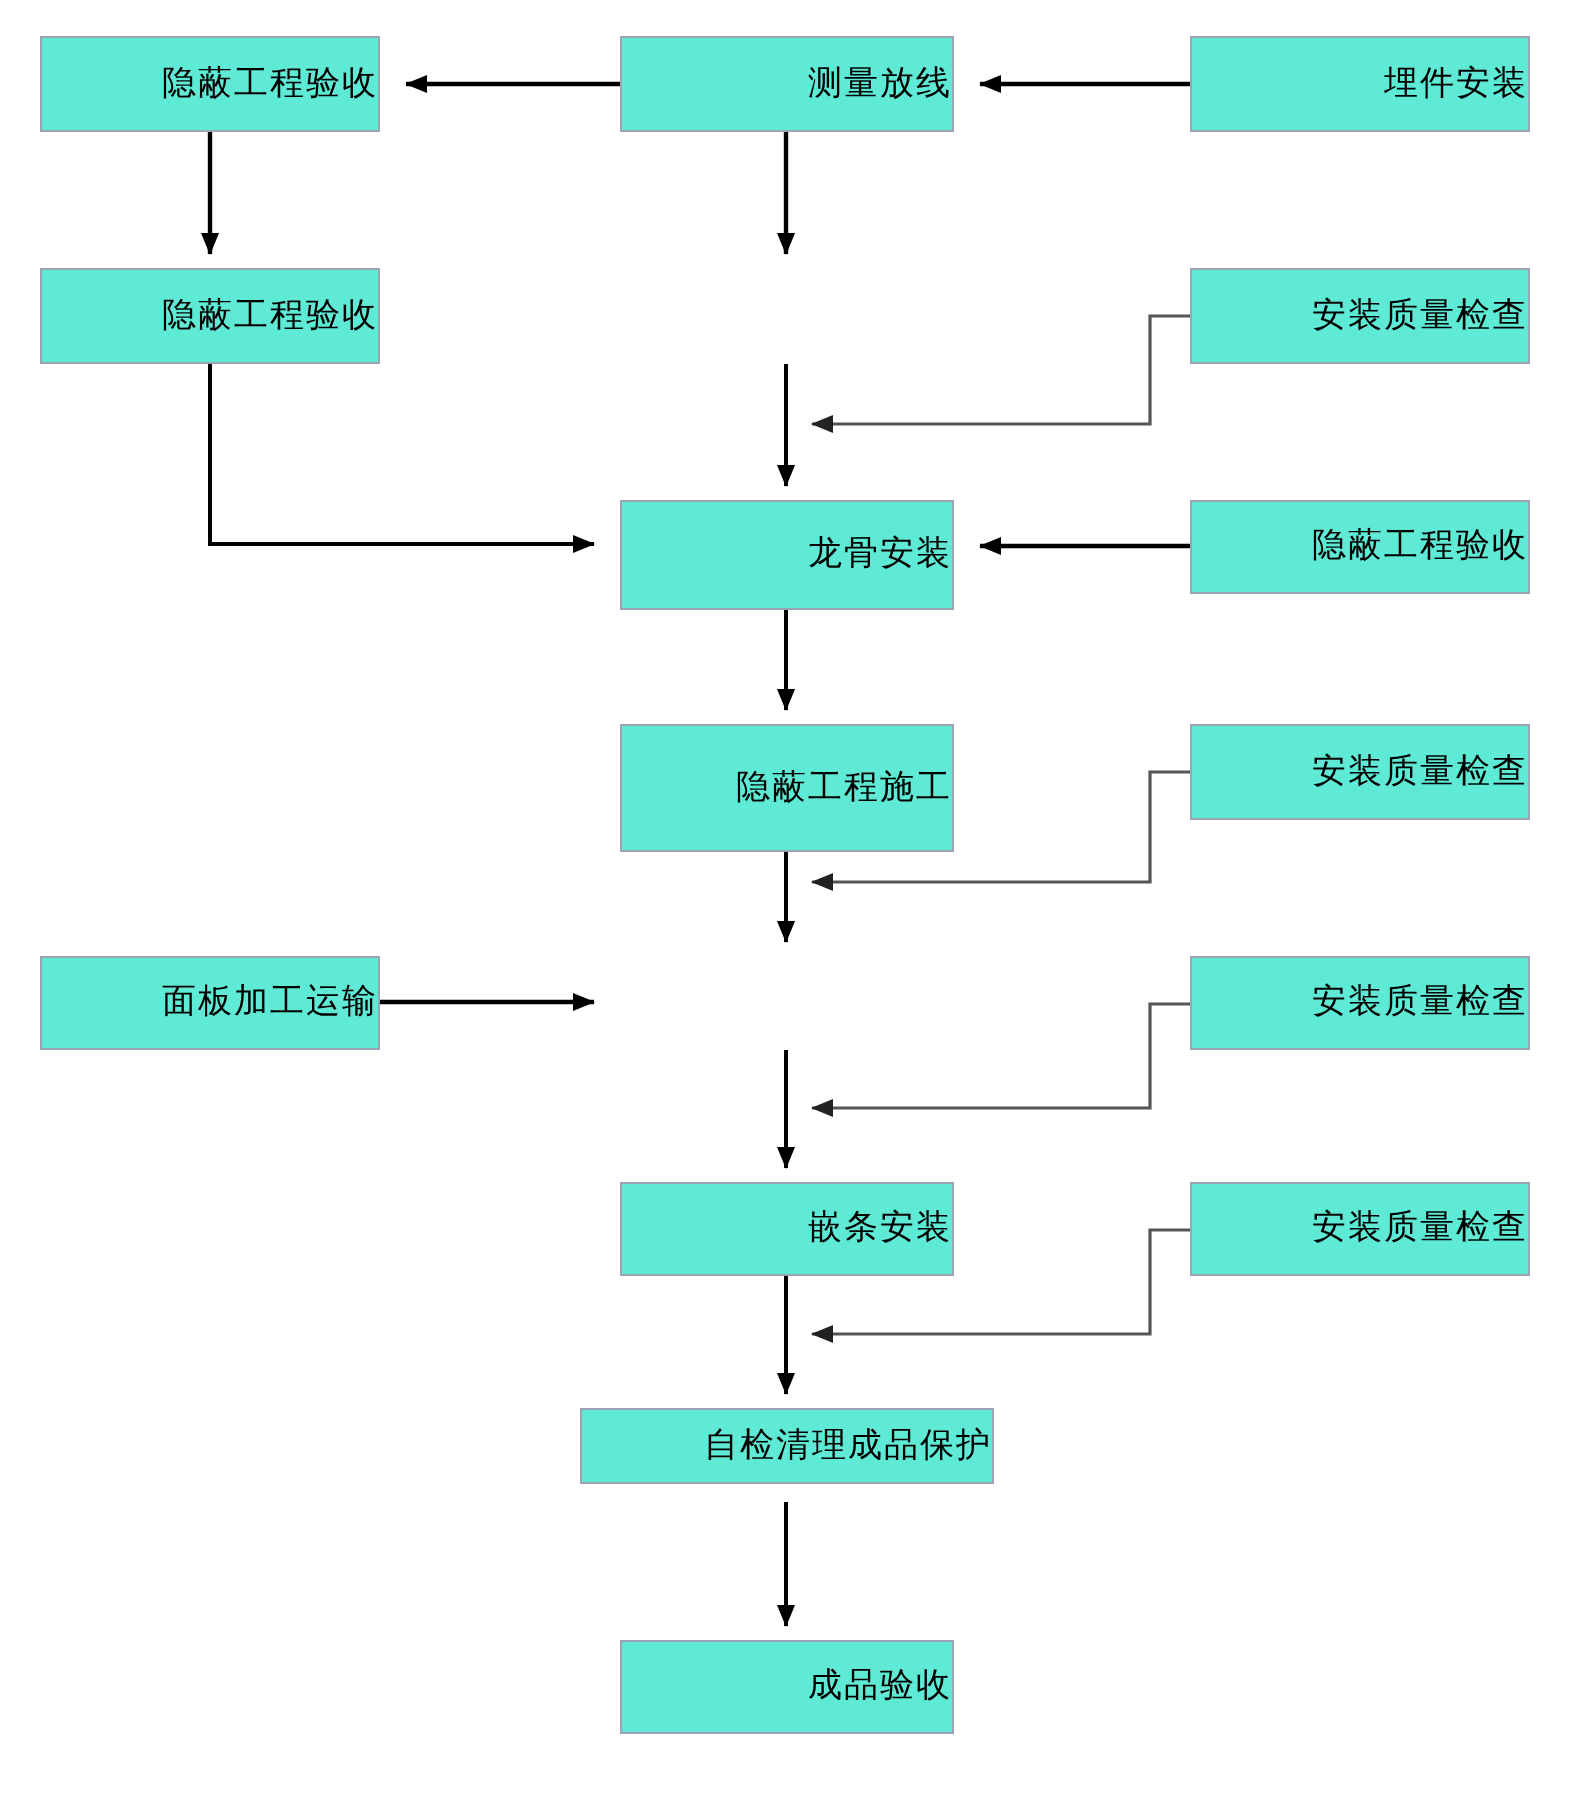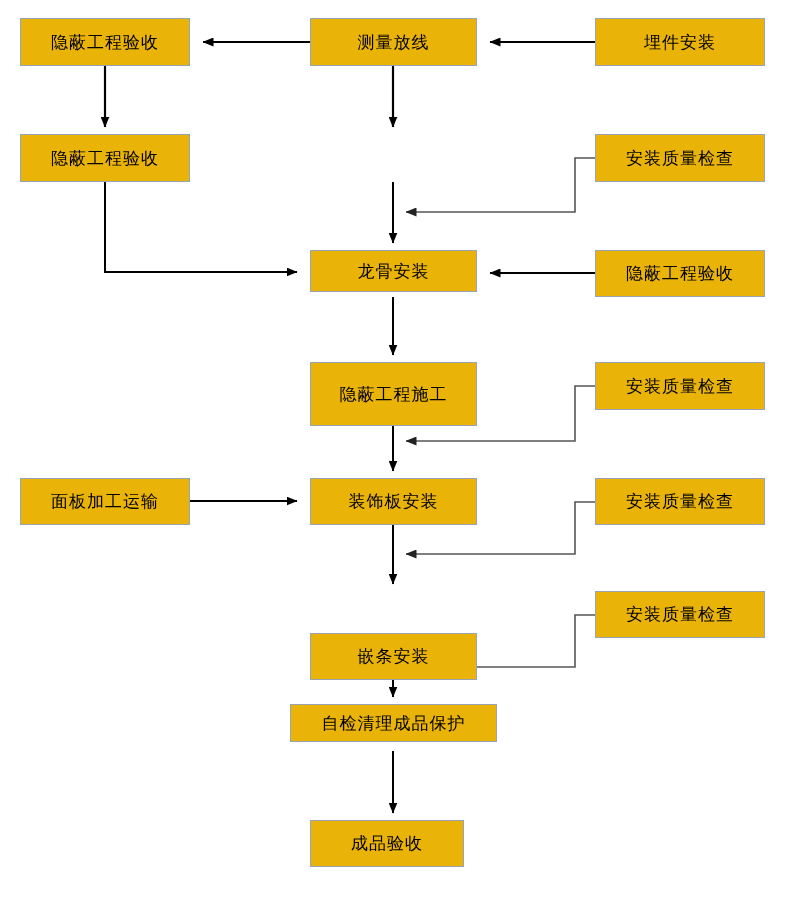--- a/index.html
+++ b/index.html
@@ -20,25 +20,25 @@
   #edges {
     position: absolute;
     left: 0;
     top: 0;
     width: 793px;
     height: 900px;
   }
   .node {
     position: absolute;
     box-sizing: border-box;
-    background: #eab308;
+    background: #5eead4;
     border: 1px solid #9aa3b5;
     display: flex;
     align-items: center;
-    justify-content: center;
+    justify-content: flex-end;
     color: #000000;
     font-size: 17px;
     letter-spacing: 1px;
     white-space: nowrap;
     z-index: 2;
   }
   .node-label {
     line-height: 1;
   }
 </style>
@@ -106,57 +106,54 @@
 
   <div class="node" style="left:20px;top:134px;width:170px;height:48px;">
     <span class="node-label">隐蔽工程验收</span>
   </div>
 
 
   <div class="node" style="left:595px;top:134px;width:170px;height:48px;">
     <span class="node-label">安装质量检查</span>
   </div>
 
-  <div class="node" style="left:310px;top:250px;width:167px;height:42px;">
+  <div class="node" style="left:310px;top:250px;width:167px;height:55px;">
     <span class="node-label">龙骨安装</span>
   </div>
 
   <div class="node" style="left:595px;top:250px;width:170px;height:47px;">
     <span class="node-label">隐蔽工程验收</span>
   </div>
 
   <div class="node" style="left:310px;top:362px;width:167px;height:64px;">
     <span class="node-label">隐蔽工程施工</span>
   </div>
 
   <div class="node" style="left:595px;top:362px;width:170px;height:48px;">
     <span class="node-label">安装质量检查</span>
   </div>
 
   <div class="node" style="left:20px;top:478px;width:170px;height:47px;">
     <span class="node-label">面板加工运输</span>
   </div>
 
-  <div class="node" style="left:310px;top:478px;width:167px;height:47px;">
-    <span class="node-label">装饰板安装</span>
-  </div>
 
   <div class="node" style="left:595px;top:478px;width:170px;height:47px;">
     <span class="node-label">安装质量检查</span>
   </div>
 
-  <div class="node" style="left:310px;top:591px;width:167px;height:47px;margin-top:42px;">
+  <div class="node" style="left:310px;top:591px;width:167px;height:47px;">
     <span class="node-label">嵌条安装</span>
   </div>
 
   <div class="node" style="left:595px;top:591px;width:170px;height:47px;">
     <span class="node-label">安装质量检查</span>
   </div>
 
   <div class="node" style="left:290px;top:704px;width:207px;height:38px;">
     <span class="node-label">自检清理成品保护</span>
   </div>
 
-  <div class="node" style="left:310px;top:820px;width:154px;height:47px;">
+  <div class="node" style="left:310px;top:820px;width:167px;height:47px;">
     <span class="node-label">成品验收</span>
   </div>
 
 </div>
 
 </body></html>

